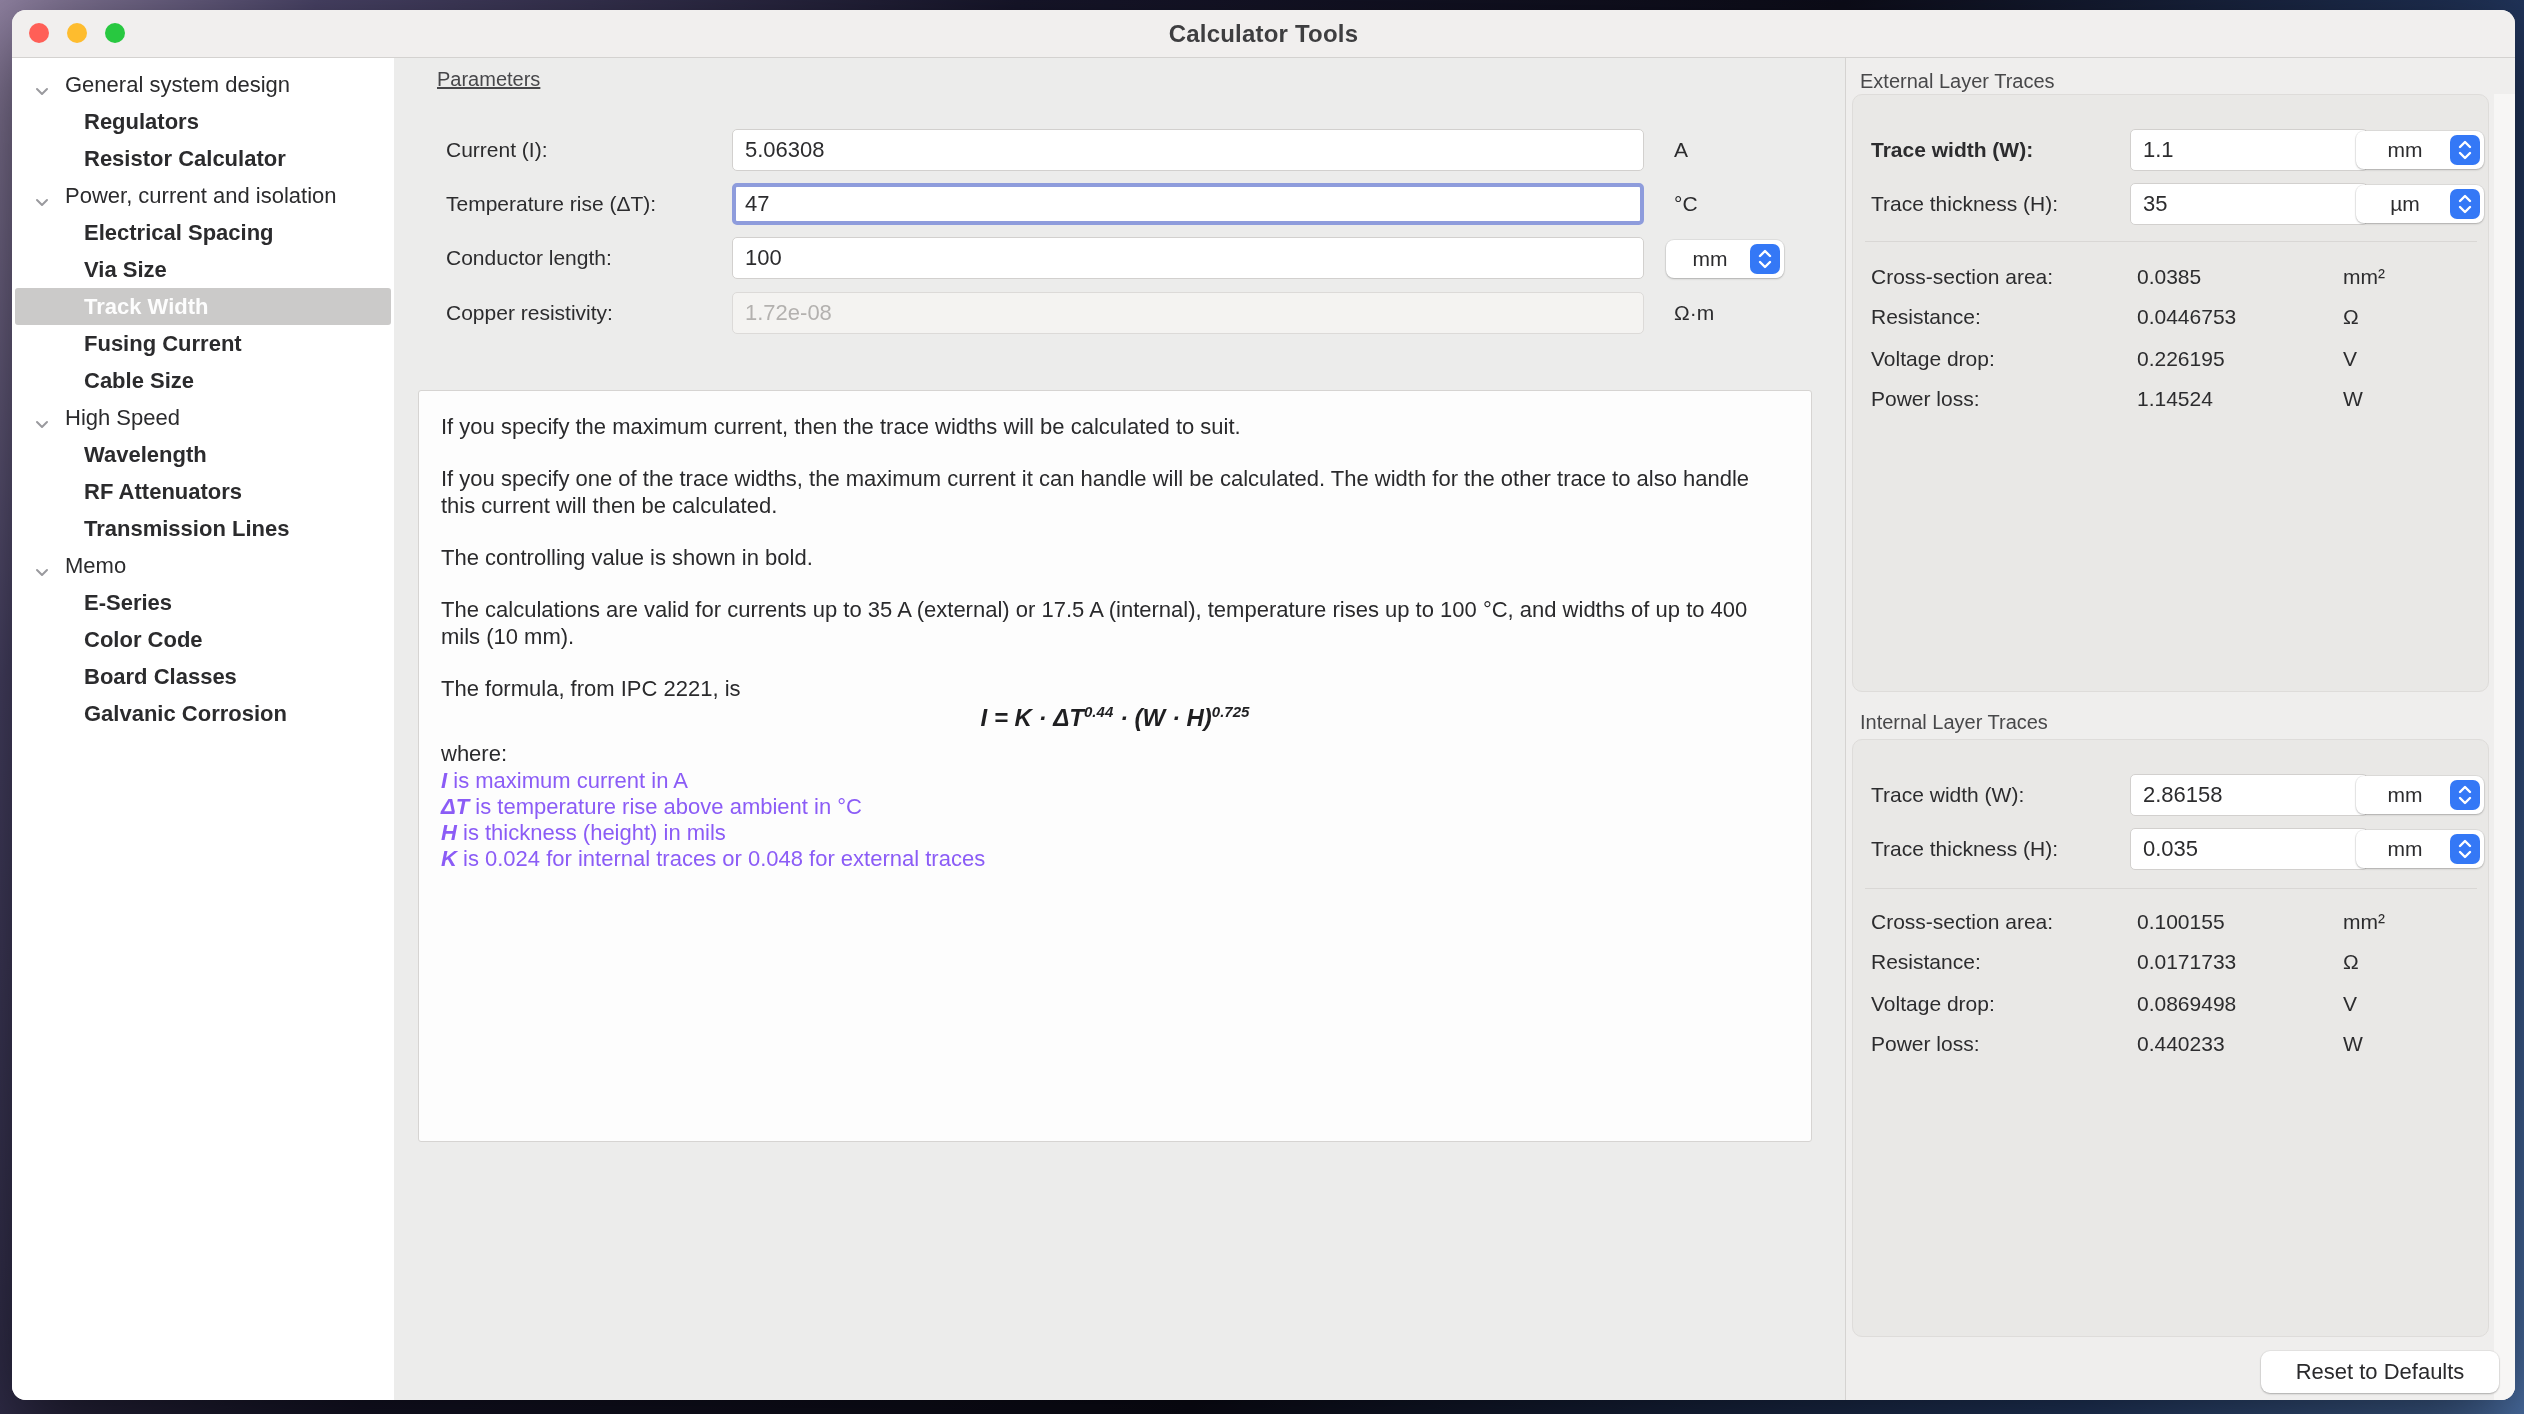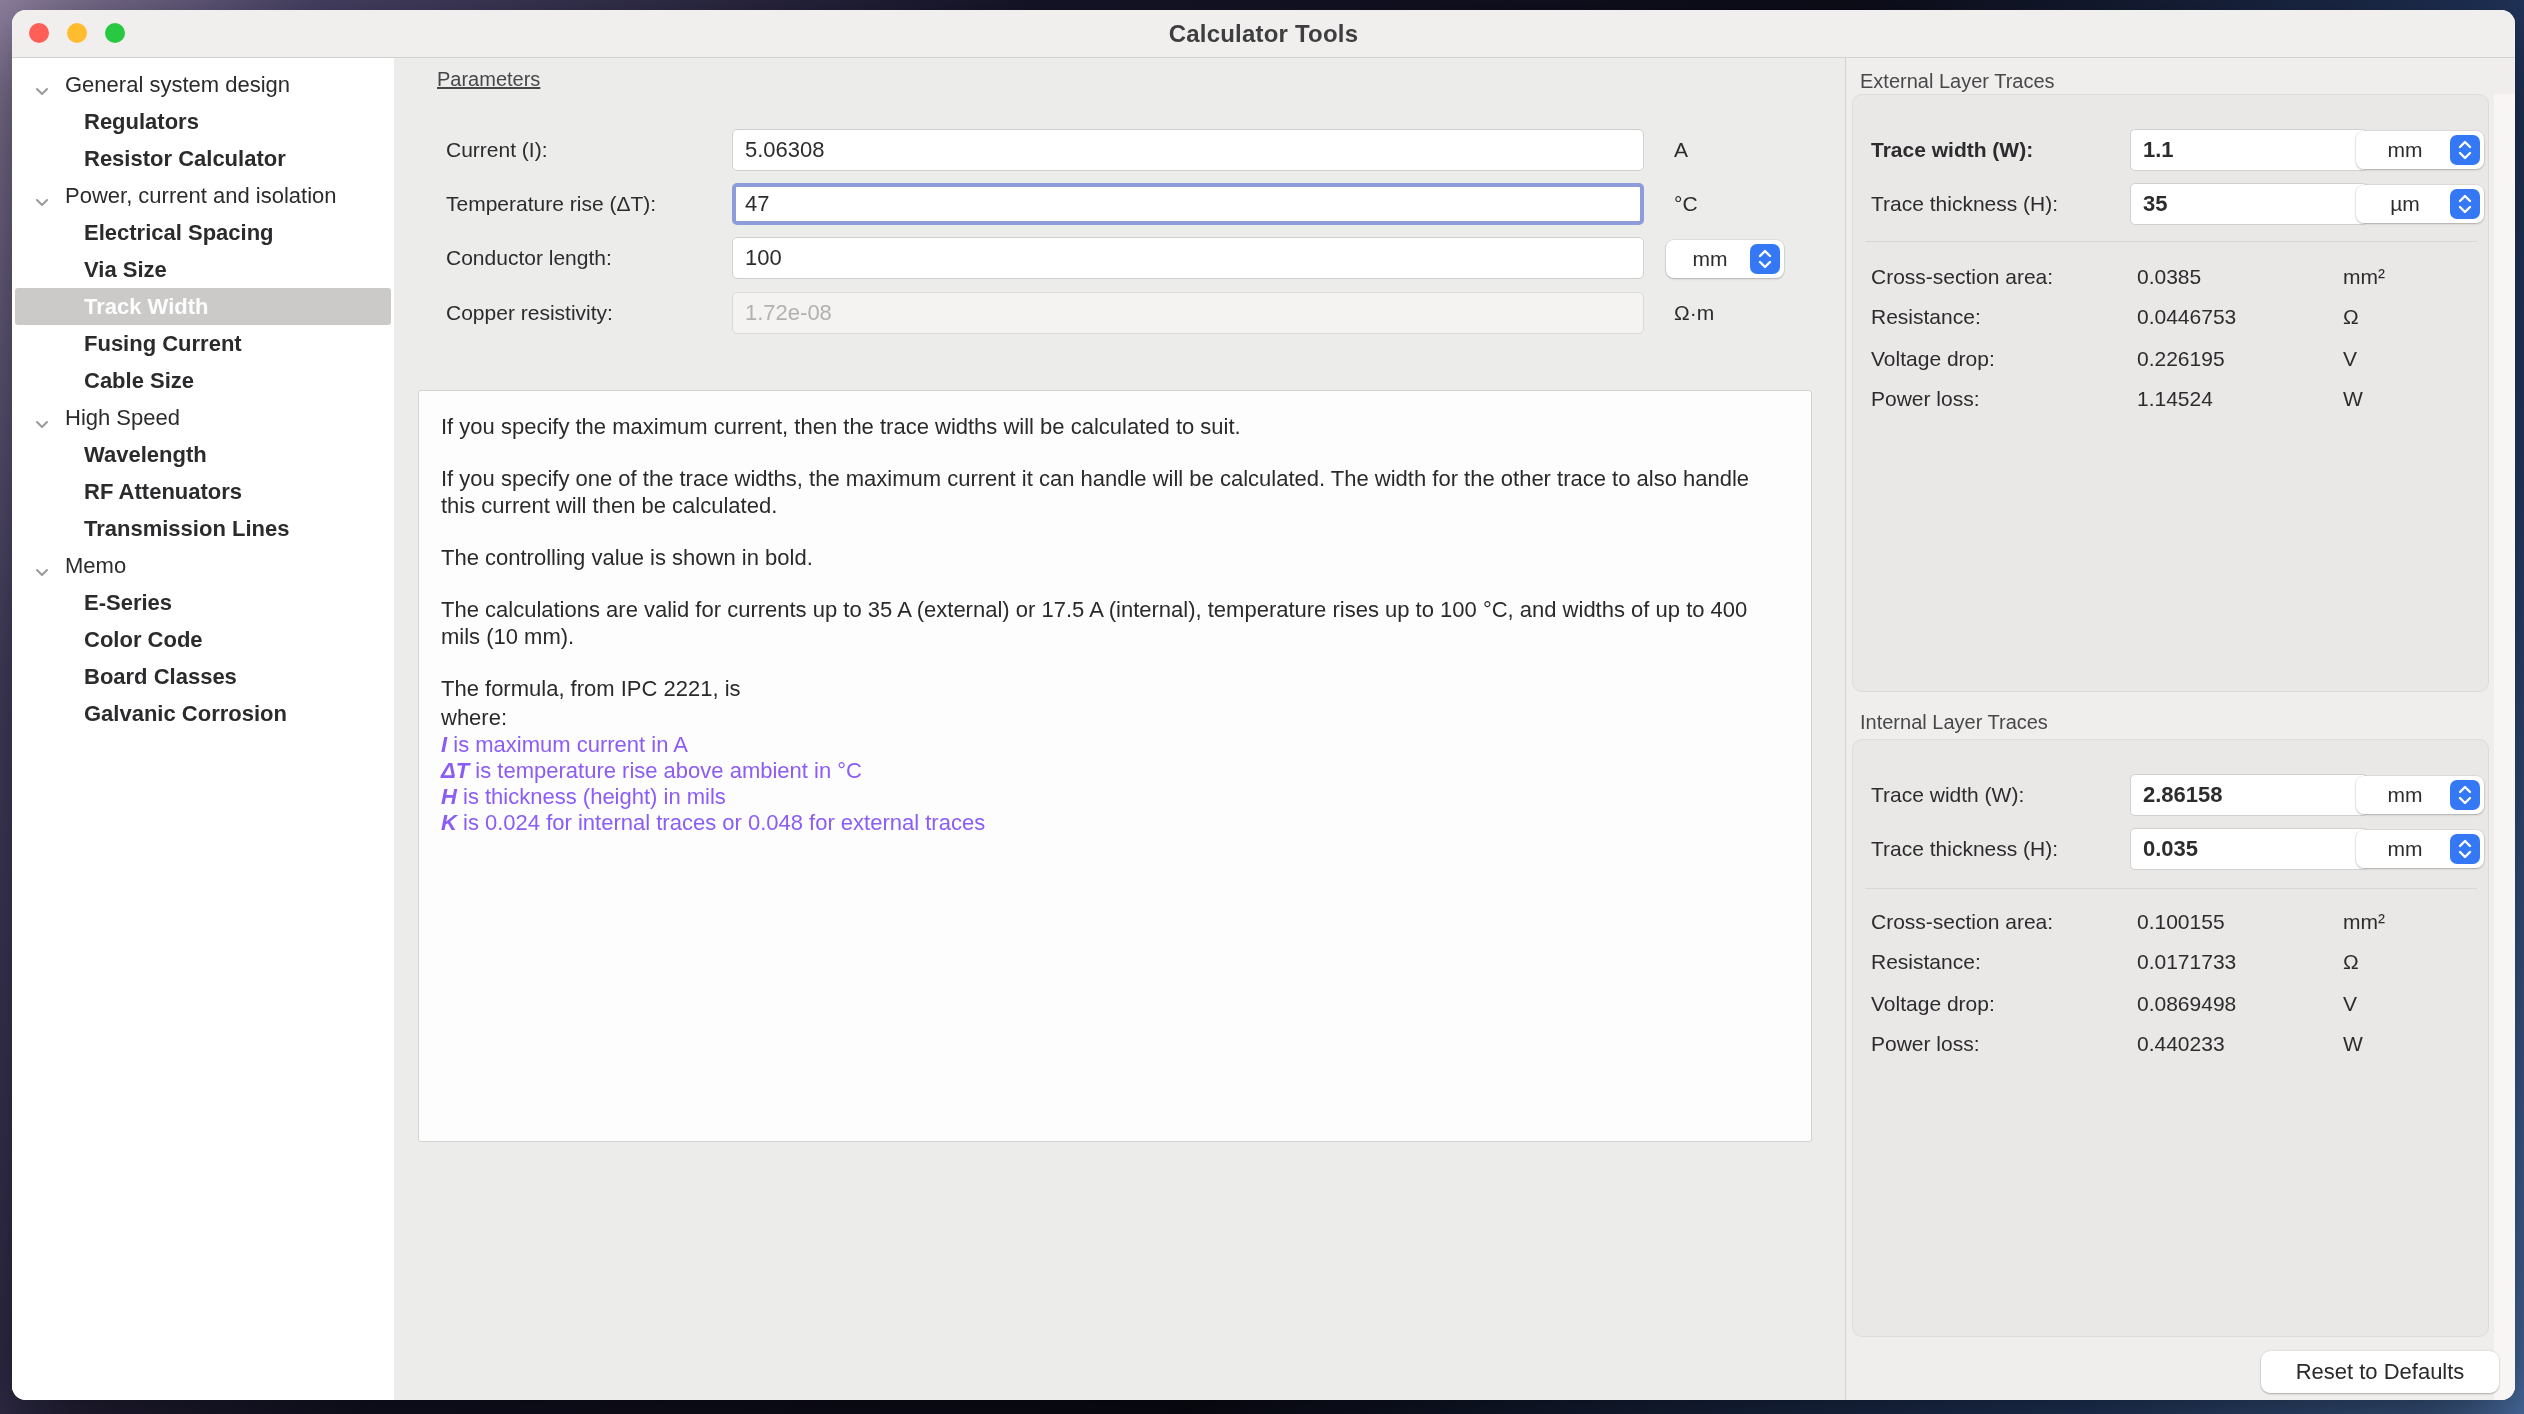--- a/index.html
+++ b/index.html
@@ -94,21 +94,21 @@
     background:#efeeed;border-left:1px solid #d5d3d1;
   }
   .gutter{position:absolute;left:648px;top:36px;bottom:0;width:22px;background:#f7f6f5;}
   .rp-label{position:absolute;left:14px;font-size:20px;color:#48484a;}
   .groupbox{
     position:absolute;left:6px;width:637px;height:598px;
     background:#e9e8e6;border:1px solid #dedcda;border-radius:10px;box-sizing:border-box;
   }
   .gb-label{position:absolute;left:18px;font-size:21px;color:#2c2c2e;line-height:26px;white-space:nowrap;}
   .gb-label.bold{font-weight:bold;}
-  .gb-field{left:277px;width:238px;font-weight:bold;}
+  .gb-field{left:277px;width:238px;}
   .gb-dd{left:503px;width:128px;}
   .gb-div{position:absolute;left:12px;width:612px;height:1px;background:#d9d7d5;}
   .res-label{position:absolute;left:18px;font-size:21px;color:#2c2c2e;line-height:28px;white-space:nowrap;}
   .res-value{position:absolute;left:284px;font-size:21px;color:#2c2c2e;line-height:28px;}
   .res-unit{position:absolute;left:490px;font-size:21px;color:#2c2c2e;line-height:28px;}
 
   .reset-btn{
     position:absolute;left:415px;top:1293px;width:238px;height:42px;
     background:#ffffff;border:none;border-radius:9px;
     box-shadow:0 1px 2px rgba(0,0,0,.25),0 0 0 1px rgba(0,0,0,.04);
@@ -196,20 +196,21 @@
             </svg>
         </span>
       </div>
 
       <div class="infobox">
         <p>If you specify the maximum current, then the trace widths will be calculated to suit.</p>
         <p>If you specify one of the trace widths, the maximum current it can handle will be calculated. The width for the other trace to also handle this current will then be calculated.</p>
         <p>The controlling value is shown in bold.</p>
         <p>The calculations are valid for currents up to 35 A (external) or 17.5 A (internal), temperature rises up to 100 °C, and widths of up to 400 mils (10 mm).</p>
         <p class="tight">The formula, from IPC 2221, is</p>
+        <div class="formula"><span>I = K · ΔT</span><span class="sup">0.44</span><span> · (W · H)</span><span class="sup">0.725</span></div>
         <div class="where">where:</div>
         <div class="defs">
           <div><span class="sym">I</span><span> is maximum current in A</span></div>
           <div><span class="sym">ΔT</span><span> is temperature rise above ambient in °C</span></div>
           <div><span class="sym">H</span><span> is thickness (height) in mils</span></div>
           <div><span class="sym">K</span><span> is 0.024 for internal traces or 0.048 for external traces</span></div>
         </div>
       </div>
     </section>
 

